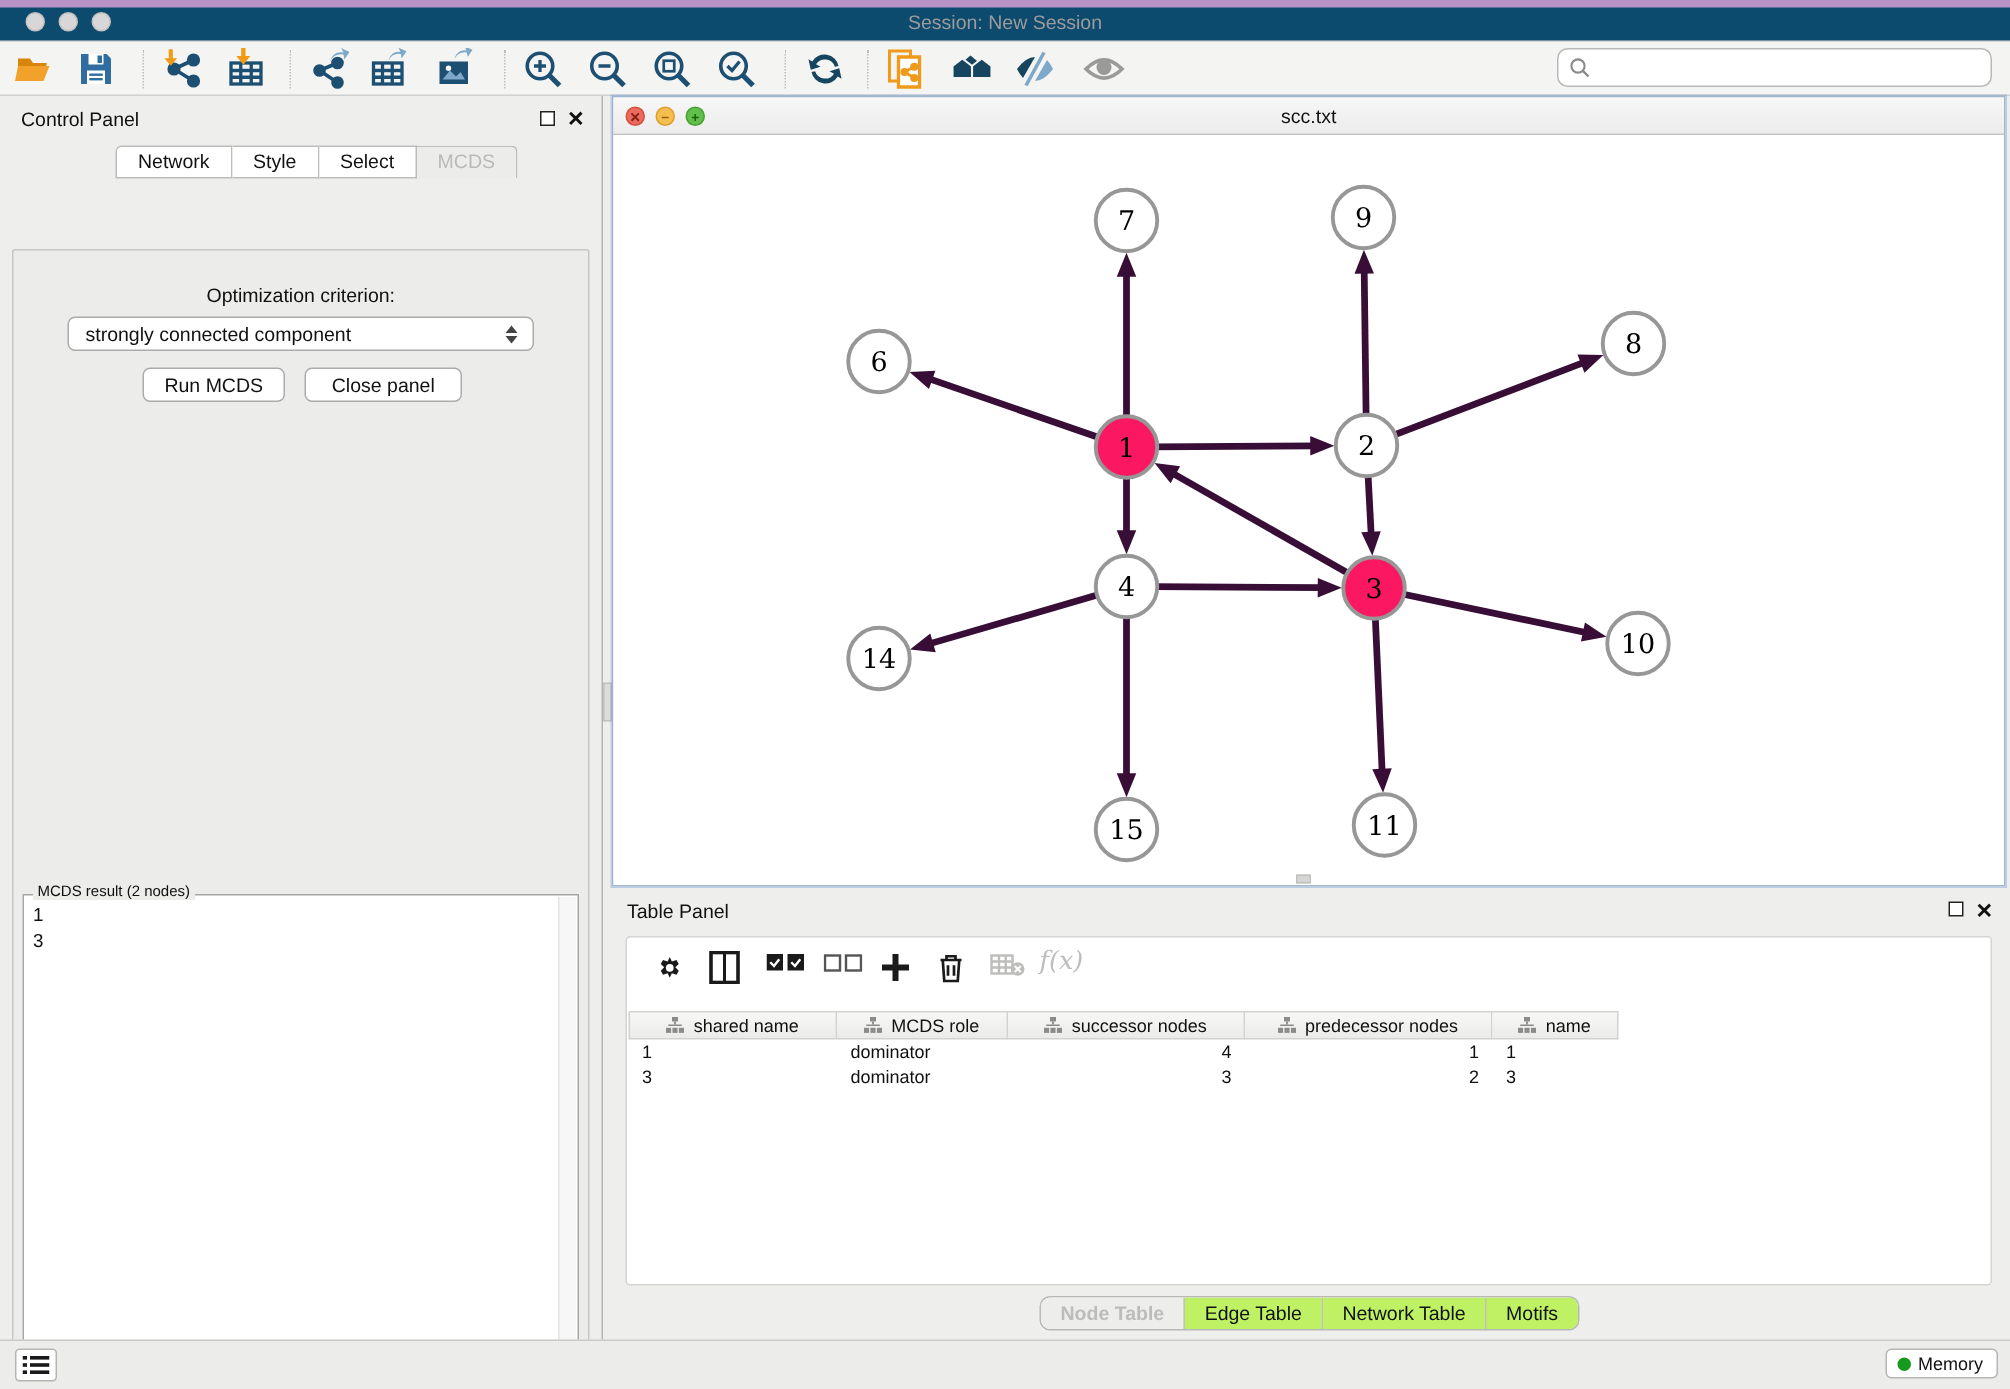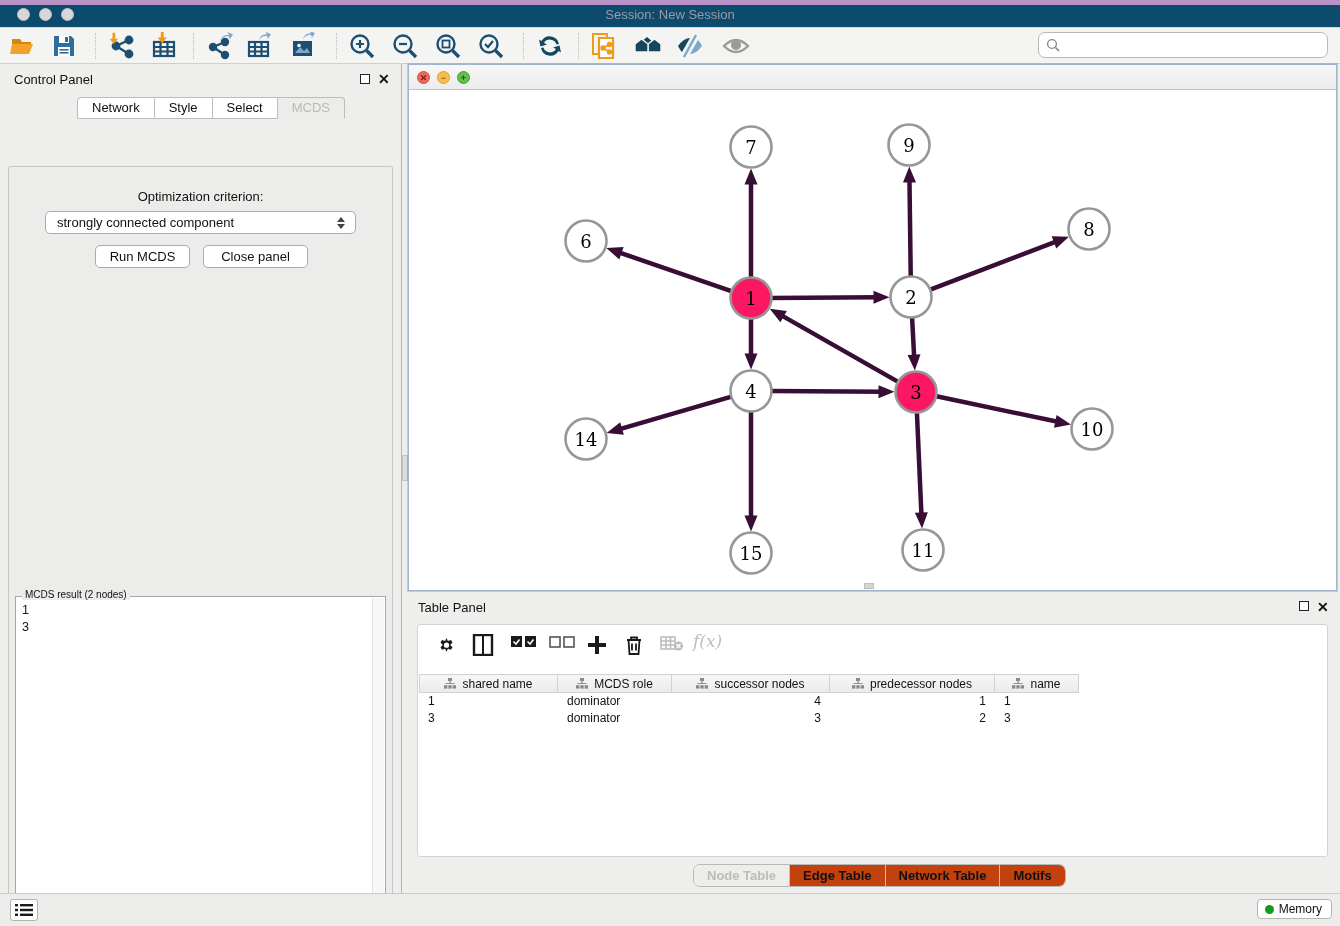--- a/index.html
+++ b/index.html
@@ -88,22 +88,22 @@
   .th-row { display:flex; }
   .th-cell { height:19px; background:linear-gradient(#f7f7f5,#ebebe9); border:1px solid #d2d2d0;
     border-left:none; font-size:12px; color:#111; display:flex; align-items:center;
     justify-content:center; gap:6px; cursor:pointer; }
   .th-cell:first-child { border-left:1px solid #d2d2d0; }
   .td-row { display:flex; }
   .td-cell { height:17px; font-size:12px; color:#111; padding:1px 9px; line-height:15px; }
   
   #tp-tabs { position:absolute; left:285px; top:271px; height:23px; display:flex;
     border:1px solid #b8b8b6; border-radius:7px; overflow:hidden; background:#fff; }
-  .tp-tab { height:100%; padding:0 13px; font-size:13px; font-weight:bold; color:#111;
-    line-height:21px; border-left:1px solid #c2c2c0; cursor:pointer; background:#c2410c; }
+  .tp-tab { height:100%; padding:0 13px; font-size:13px; font-weight:normal; color:#111;
+    line-height:21px; border-left:1px solid #c2c2c0; cursor:pointer; background:#bef264; }
   .tp-tab:first-child { border-left:none; }
   .tp-tab.active { color:#bcbcba; background:#ededeb; font-weight:bold; }
 
   
   #status-bar { position:absolute; left:0; top:893px; width:1340px; height:33px;
     background:#ececea; border-top:1px solid #cbcbc9; }
   #task-btn { position:absolute; left:10px; top:5px; width:28px; height:22px; background:#fff;
     border:1px solid #b5b5b3; border-radius:3px; cursor:pointer; }
   #memory-btn { position:absolute; right:8px; top:5px; height:20px; padding:0 9px 0 7px; background:#fff;
     border:1px solid #b5b5b3; border-radius:4px; font-size:12px; line-height:20px; color:#111;
@@ -267,20 +267,21 @@
 <div id="v-splitter">
   <div class="line"></div>
     <div class="grip"></div>
 </div>
 
 <div id="net-window">
   <div id="net-titlebar">
     <div class="mini-light" style="left:8px; background:#ed6a5e; border:1px solid #d4503f; color:#7e1d10">✕</div>
     <div class="mini-light" style="left:28px; background:#f5bf4f; border:1px solid #dd9f33; color:#925f10">−</div>
     <div class="mini-light" style="left:48px; background:#61c04b; border:1px solid #47a234; color:#1a6207">+</div>
+    <div id="net-title">scc.txt</div>
   </div>
   <div id="net-canvas">
     <svg id="graph-svg" width="927" height="500" viewBox="0 0 927 500">
         <line x1="342" y1="189.5" x2="342" y2="89.5" stroke="#380e36" stroke-width="4.5"></line>
         <polygon points="342,78.5 348.5,94.5 335.5,94.5" fill="#380e36"></polygon>
         <line x1="324.5139811988414" y1="201.95937532323612" x2="207.71868167771103" y2="161.61190821593655" stroke="#380e36" stroke-width="4.5"></line>
         <polygon points="197.32158941756268,158.02018543515803 214.5670143482385,157.1007731443846 210.32225106186388,169.388245815469" fill="#380e36"></polygon>
         <line x1="360.49963868246044" y1="207.88437725823462" x2="469.5006347470289" y2="207.20312103283106" stroke="#380e36" stroke-width="4.5"></line>
         <polygon points="480.500419909573,207.13437237556516 464.54135660698427,213.7342434730916 464.4601081938518,200.7344973719032" fill="#380e36"></polygon>
         <line x1="342" y1="226.5" x2="342" y2="268.5" stroke="#380e36" stroke-width="4.5"></line>

